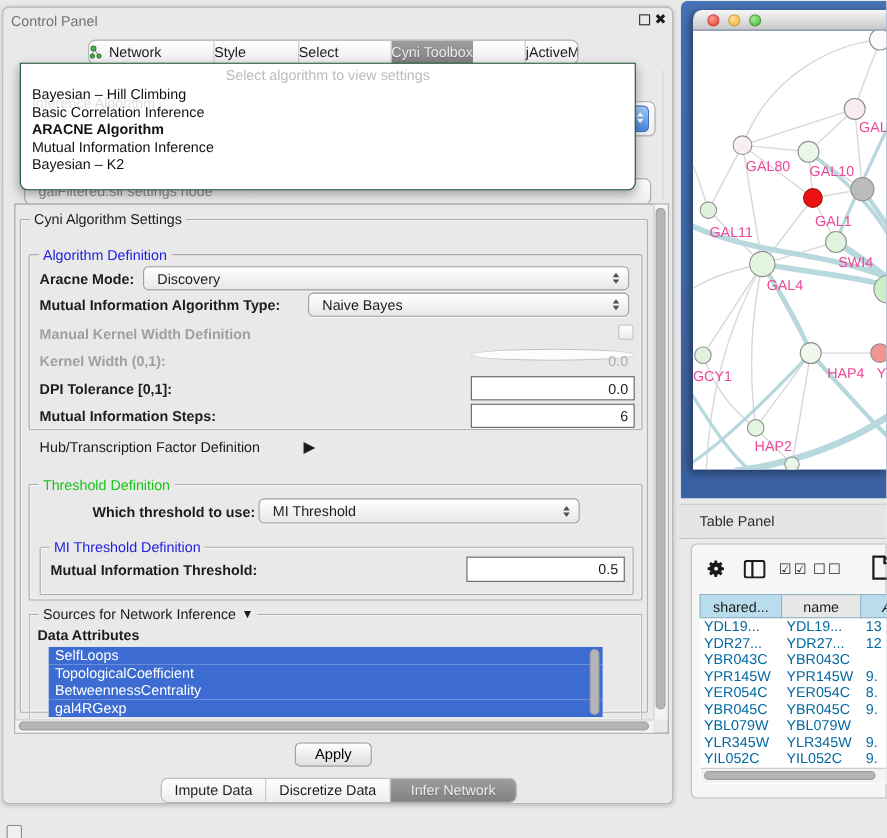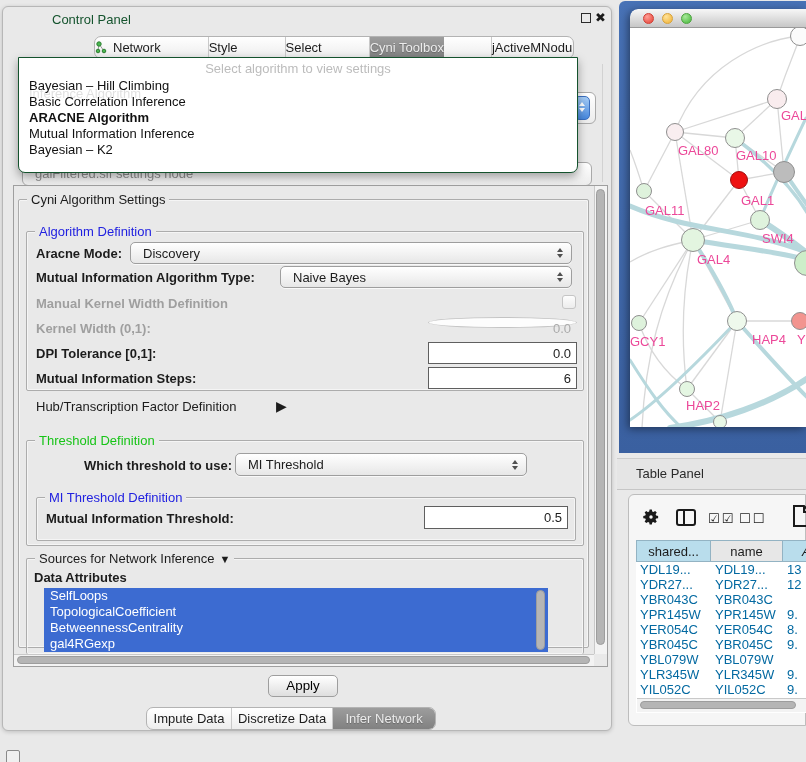--- a/index.html
+++ b/index.html
@@ -10,35 +10,35 @@
     font-family:"Liberation Sans","DejaVu Sans",sans-serif;
     font-size:13px; color:#1c1c1c;
     -webkit-font-smoothing:antialiased;
   }
   .abs { position:absolute; }
 
   
   .cp-window { left:2px; top:6px; width:610px; height:725px;
     background:#e9e9e9; border:1px solid #b7b7b7; border-radius:6px;
     box-shadow:0 1px 4px rgba(0,0,0,.18); }
-  .cp-title { left:10px; top:12px; font-size:13px; color:#14532d;margin-left:42px; }
+  .cp-title { left:10px; top:12px; font-size:13px; color:#737373; }
   .win-restore { left:581px; top:13px; width:10px; height:10px;
     border:1.5px solid #2b2b2b; background:transparent; }
   .win-close { left:595px; top:10px; font-size:13px; font-weight:bold; color:#1a1a1a; }
 
   
   .seg-bar { top:36px; height:23px; border:1px solid #b3b3b3; border-radius:7px;
     background:linear-gradient(#ffffff,#ededed); display:flex; overflow:hidden; }
   .seg { height:100%; display:flex; align-items:center; justify-content:center;
     border-left:1px solid #c9c9c9; color:#1c1c1c; white-space:nowrap; }
   .seg:first-child { border-left:none; }
   .seg.sel { background:linear-gradient(#9d9d9d,#818181); color:#ececec;
     text-shadow:0 1px 1px rgba(0,0,0,.25); }
-  #top-tabs { left:94px; width:480px;gap:47px; }
-  #bottom-tabs { left:146px; top:707px; width:290px; }
+  #top-tabs { left:80px; width:446px;gap:47px; }
+  #bottom-tabs { left:146px; top:707px; width:324px; }
 
   
   .popup { left:18px; top:57px; width:560px; height:116px; z-index:40;
     background:#ffffff; border:1px solid #14532d; border-radius:0 0 7px 7px;
     box-shadow:0 4px 10px rgba(0,0,0,.35); }
   .popup-header { left:0; right:0; top:3px; text-align:center; color:#bcbcbc; }
   .popup-item { left:10px; height:16px; line-height:16px; color:#111; }
   .popup-item.bold { font-weight:bold; }
   .ghost { color:#444; opacity:.16; }
 

